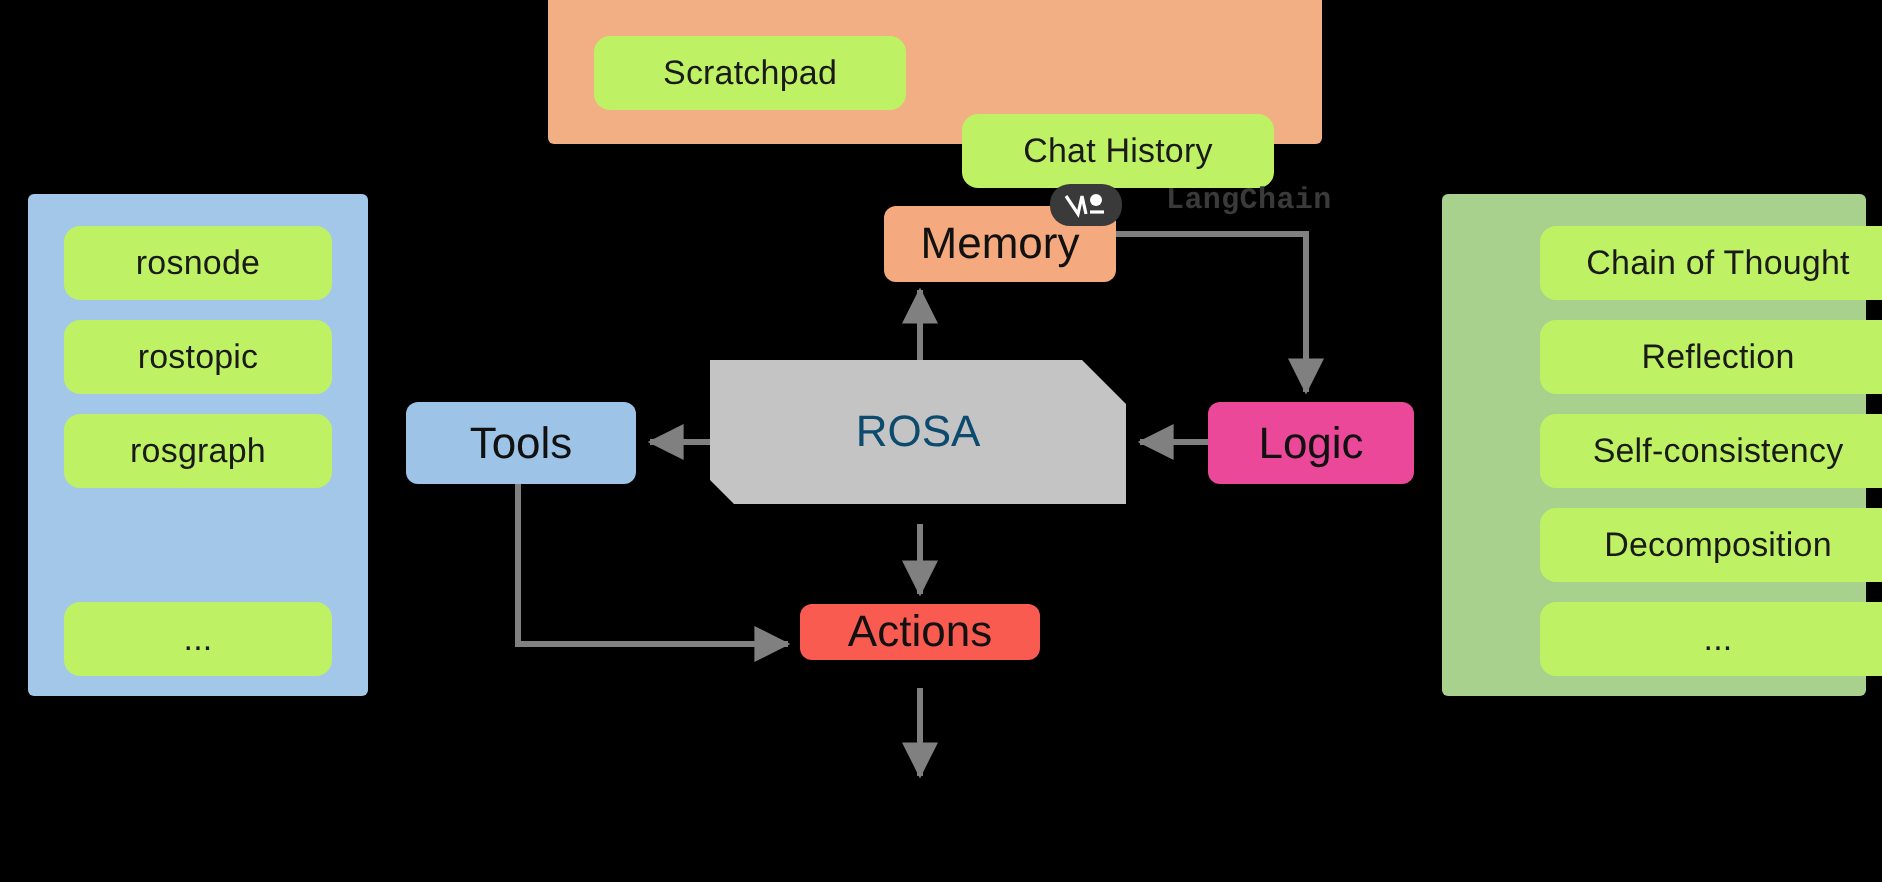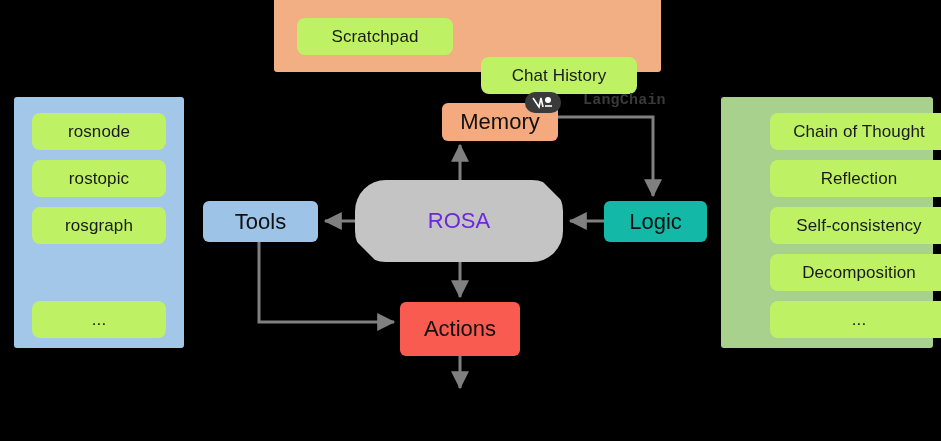--- a/index.html
+++ b/index.html
@@ -19,27 +19,27 @@
   .tchip.c0{left:297px;width:156px;}
   .tchip.c1{left:481px;width:156px;margin-top:39px;}
 
   .lchip{left:32px;width:134px;height:37px;font-size:17px;}
   .rchip{left:738px;width:178px;height:37px;font-size:17px;margin-left:32px;}
 
   .node{position:absolute;display:flex;align-items:center;justify-content:center;
         color:#111;border-radius:6px;}
   .node-memory{left:402px;top:103px;width:116px;height:38px;background:#F4A97E;font-size:22px;margin-left:40px;}
   .node-tools{left:203px;top:201px;width:115px;height:41px;background:#9DC3E6;font-size:22px;}
-  .node-logic{left:604px;top:201px;width:103px;height:41px;background:#14b8a6;font-size:22px;}
-  .node-actions{left:400px;top:302px;width:120px;height:54px;background:#FA5B51;font-size:22px;}
+  .node-logic{left:604px;top:201px;width:103px;height:41px;background:#ec4899;font-size:22px;}
+  .node-actions{left:400px;top:302px;width:120px;height:28px;background:#FA5B51;font-size:22px;}
 
-  .node-rosa{position:absolute;left:355px;top:180px;width:208px;height:82px;
+  .node-rosa{position:absolute;left:355px;top:180px;width:208px;height:72px;
     background:#C4C4C4;display:flex;align-items:center;justify-content:center;
-    color:#6d28d9;font-size:22px;
-    clip-path:polygon(0 0, 186px 0, 208px 22px, 208px 82px, 22px 82px, 0 60px);border-radius:31px;}
+    color:#0c4a6e;font-size:22px;
+    clip-path:polygon(0 0, 186px 0, 208px 22px, 208px 82px, 22px 82px, 0 60px);}
 
   .lc{position:absolute;left:525px;top:92px;height:22px;display:flex;align-items:flex-start;gap:22px;font-family:Liberation Mono, monospace;}
   .lc-mark{width:36px;height:21px;border-radius:10px;background:#3a3a3a;
            display:flex;align-items:center;justify-content:center;}
   .lc-text{color:#3a3a3a;font-size:15px;font-weight:bold;letter-spacing:.2px;}
 
   svg.wires{position:absolute;left:0;top:0;width:941px;height:441px;pointer-events:none;}
 </style>
 </head>
 <body>

